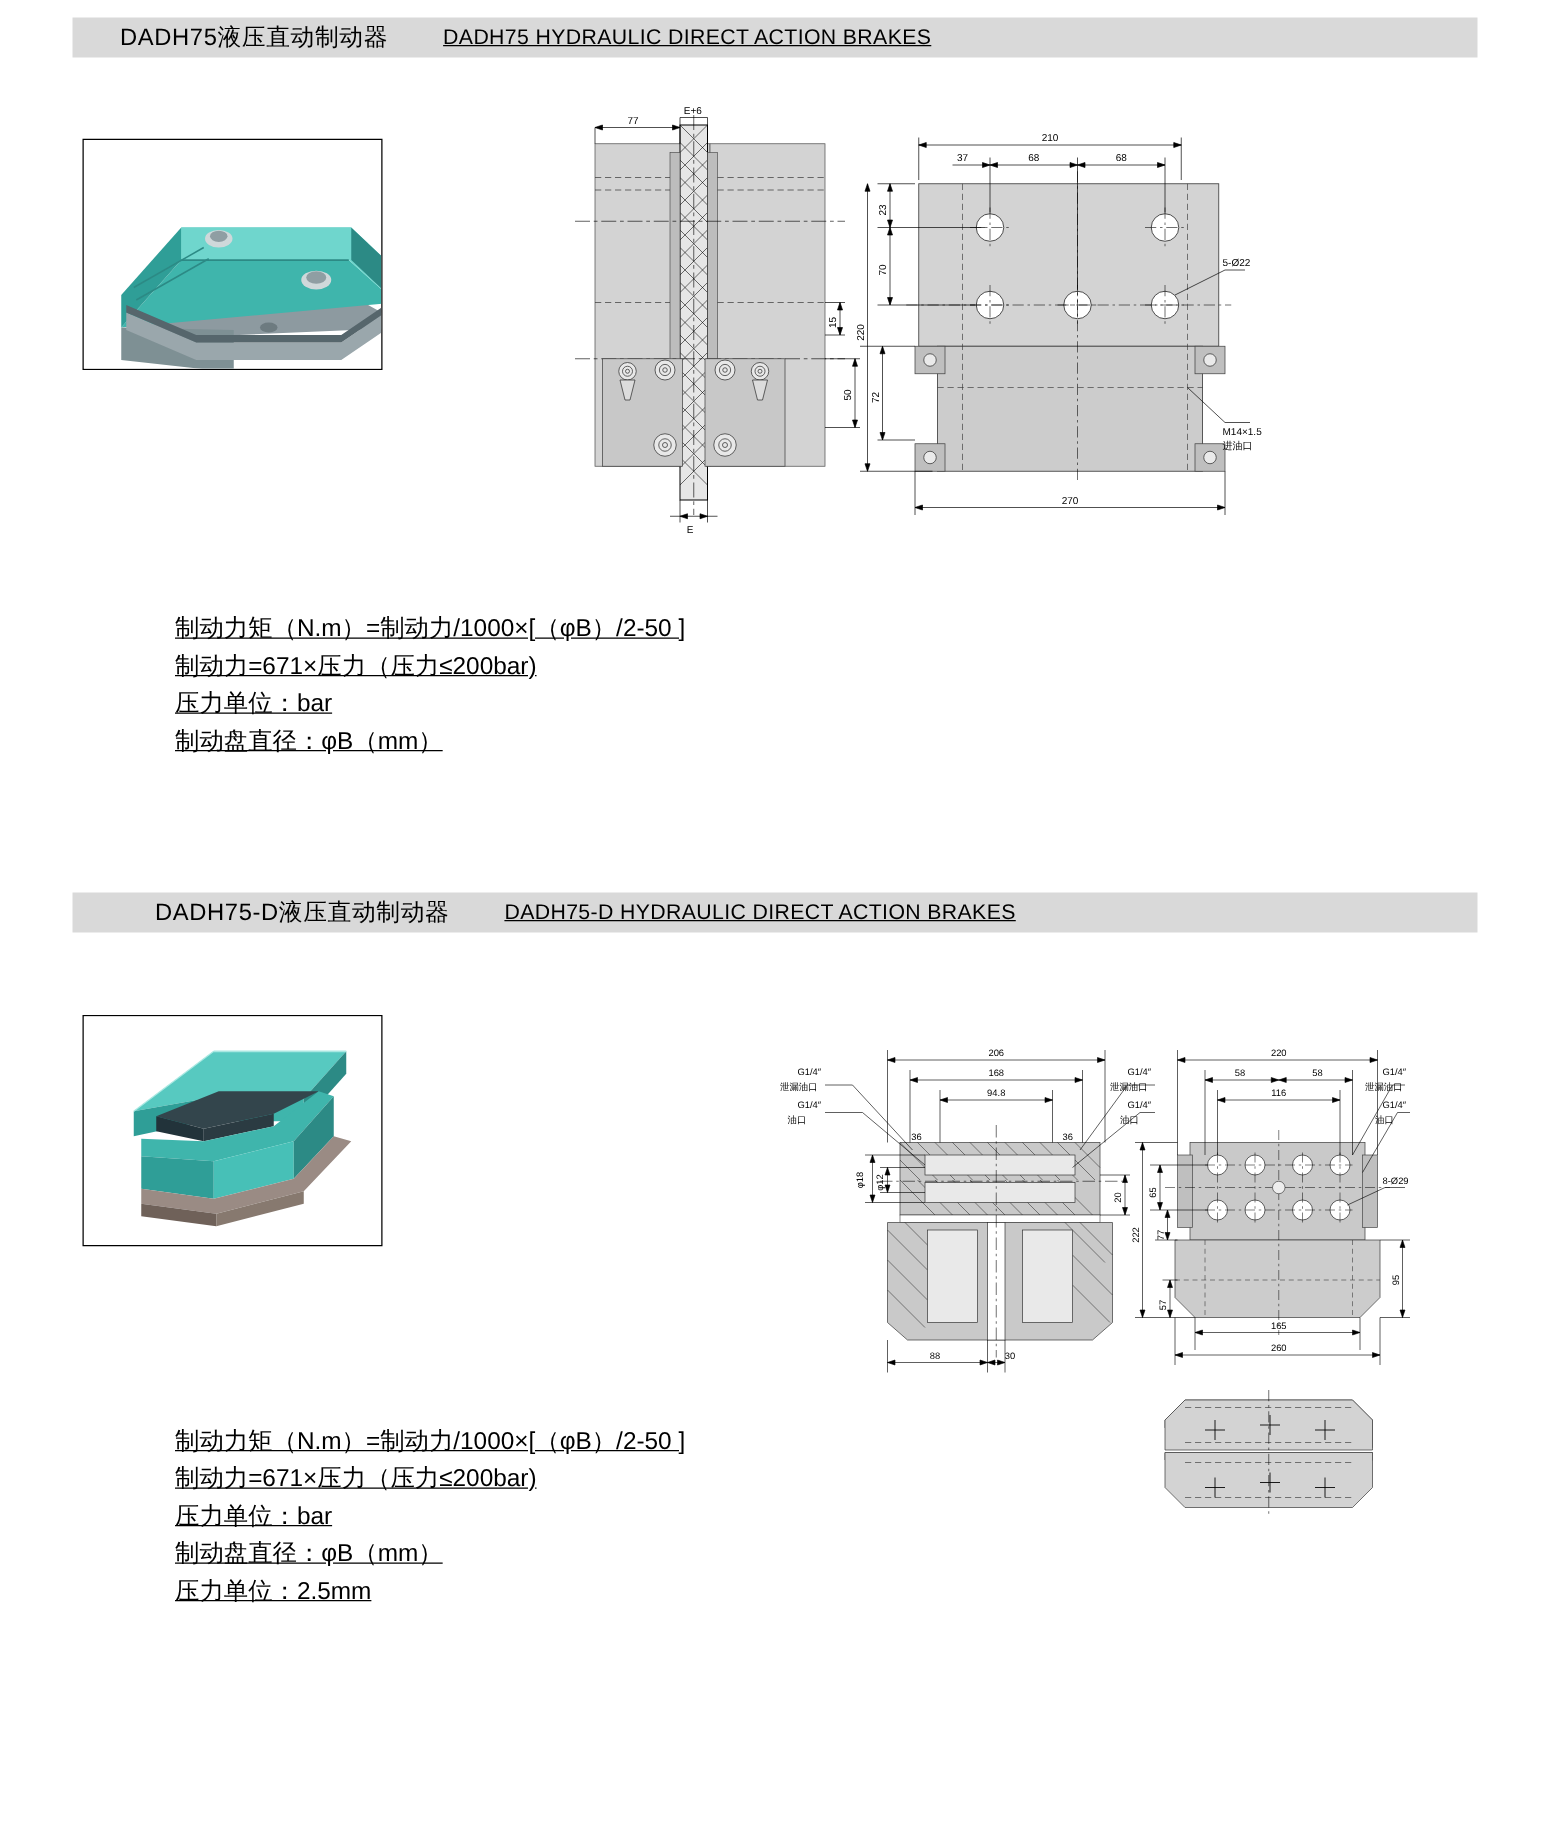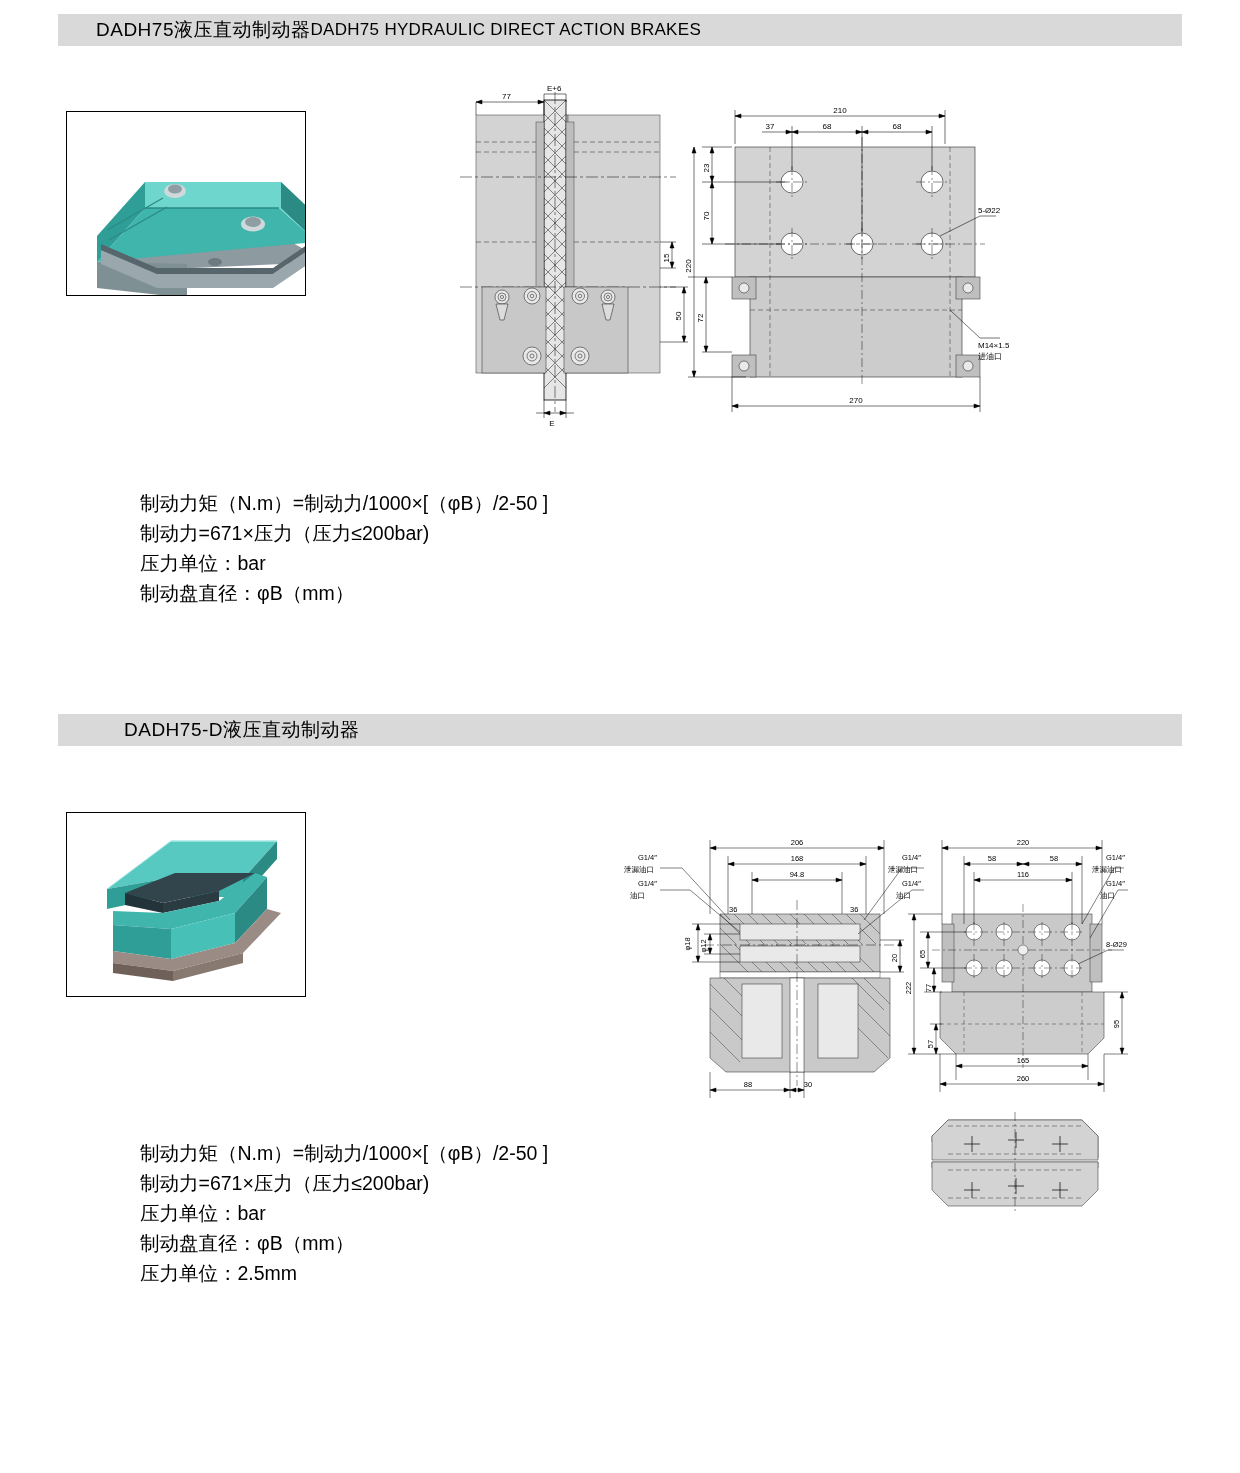--- a/index.html
+++ b/index.html
@@ -23,31 +23,34 @@
 
   
   .section-header {
     position: absolute;
     left: 58px;
     width: 1124px;
     height: 32px;
     background: #d9d9d9;
     display: flex;
     align-items: center;
+    gap: 28px;
   }
   .section-header .hdr-cn {
     font-size: 19px;
     letter-spacing: 0.5px;
     margin-left: 38px;
     white-space: nowrap;
   }
   .section-header .hdr-en {
     font-size: 17px;
+    margin-left: 16px;
     white-space: nowrap;
     letter-spacing: 0.3px;
+    text-decoration: underline;
   }
 
   
   .photo-box {
     position: absolute;
     border: 1px solid #000;
     background: #fff;
     overflow: hidden;
   }
   .photo-inner {
@@ -55,21 +58,21 @@
     inset: 0;
   }
 
   
   .spec {
     position: absolute;
     font-size: 19.5px;
     line-height: 30px;
     white-space: nowrap;
   }
-  .spec div { margin: 0; padding: 0; }
+  .spec div { margin: 0; padding: 0; text-decoration: underline; }
 
   
   .drawing {
     position: absolute;
   }
   .drawing svg { display: block; }
 </style>
 </head>
 <body>
 
@@ -364,20 +367,21 @@
 
   <div class="spec" style="left:140px; top:488px;">
     <div>制动力矩（N.m）=制动力/1000×[（φB）/2-50 ]</div>
     <div>制动力=671×压力（压力≤200bar)</div>
     <div>压力单位：bar</div>
     <div>制动盘直径：φB（mm）</div>
   </div>
 
   <div class="section-header" style="top:714px;">
     <span class="hdr-cn" style="margin-left:66px;">DADH75-D液压直动制动器</span>
+    <span class="hdr-en">DADH75-D HYDRAULIC DIRECT ACTION BRAKES</span>
   </div>
 
   <div class="photo-box" style="left:66px; top:812px; width:238px; height:183px;">
     <svg class="photo-inner" viewBox="0 0 238 183" width="238" height="183">
       <rect x="0" y="0" width="238" height="183" fill="#ffffff"></rect>
 
       <polygon points="40,76 104,28 210,28 176,66 96,66" fill="#57c9c0"></polygon>
       <polygon points="40,76 96,66 96,84 40,96" fill="#2f9e97"></polygon>
       <polygon points="96,66 176,66 176,84 96,84" fill="#3fb5ac"></polygon>
       <polygon points="176,66 210,28 210,46 176,84" fill="#2c8a85"></polygon>

